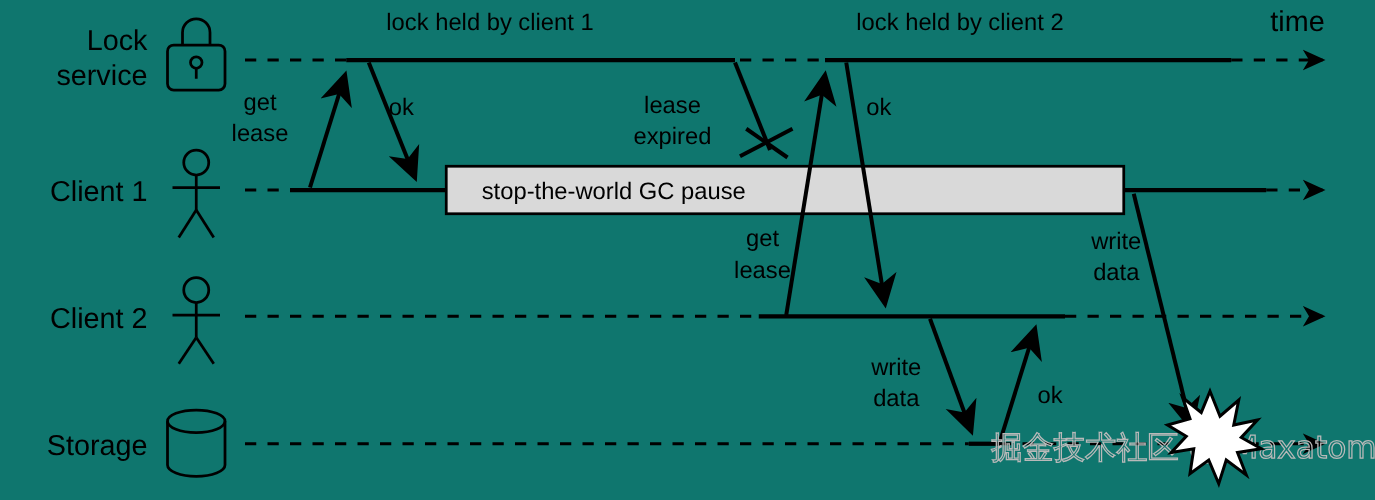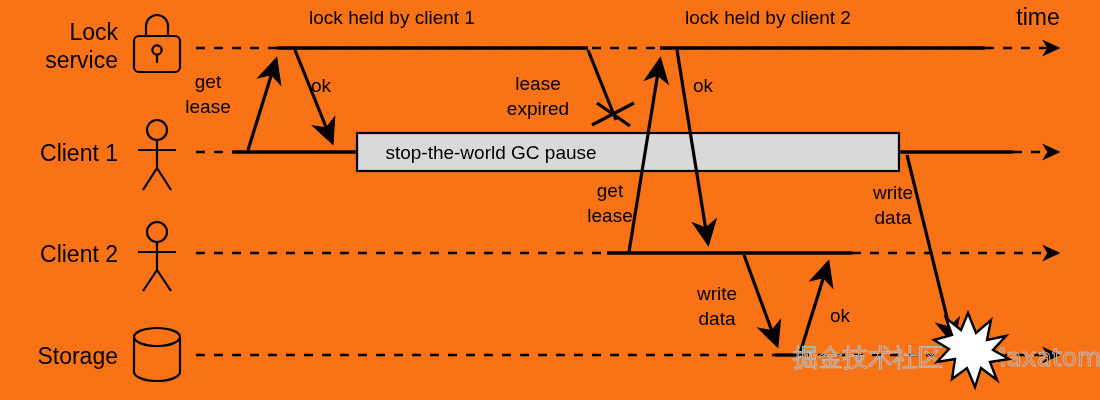--- a/index.html
+++ b/index.html
@@ -7,21 +7,21 @@
     padding: 0;
     background: #ffffff;
   }
   body {
     font-family: "Liberation Sans", sans-serif;
   }
   #diagram-root {
     position: relative;
     width: 1100px;
     height: 400px;
-    background: #f97316;
+    background: #0f766e;
     overflow: hidden;
   }
   #diagram-svg {
     position: absolute;
     top: 0;
     left: 0;
     width: 1100px;
     height: 400px;
   }
   .lane-label {

